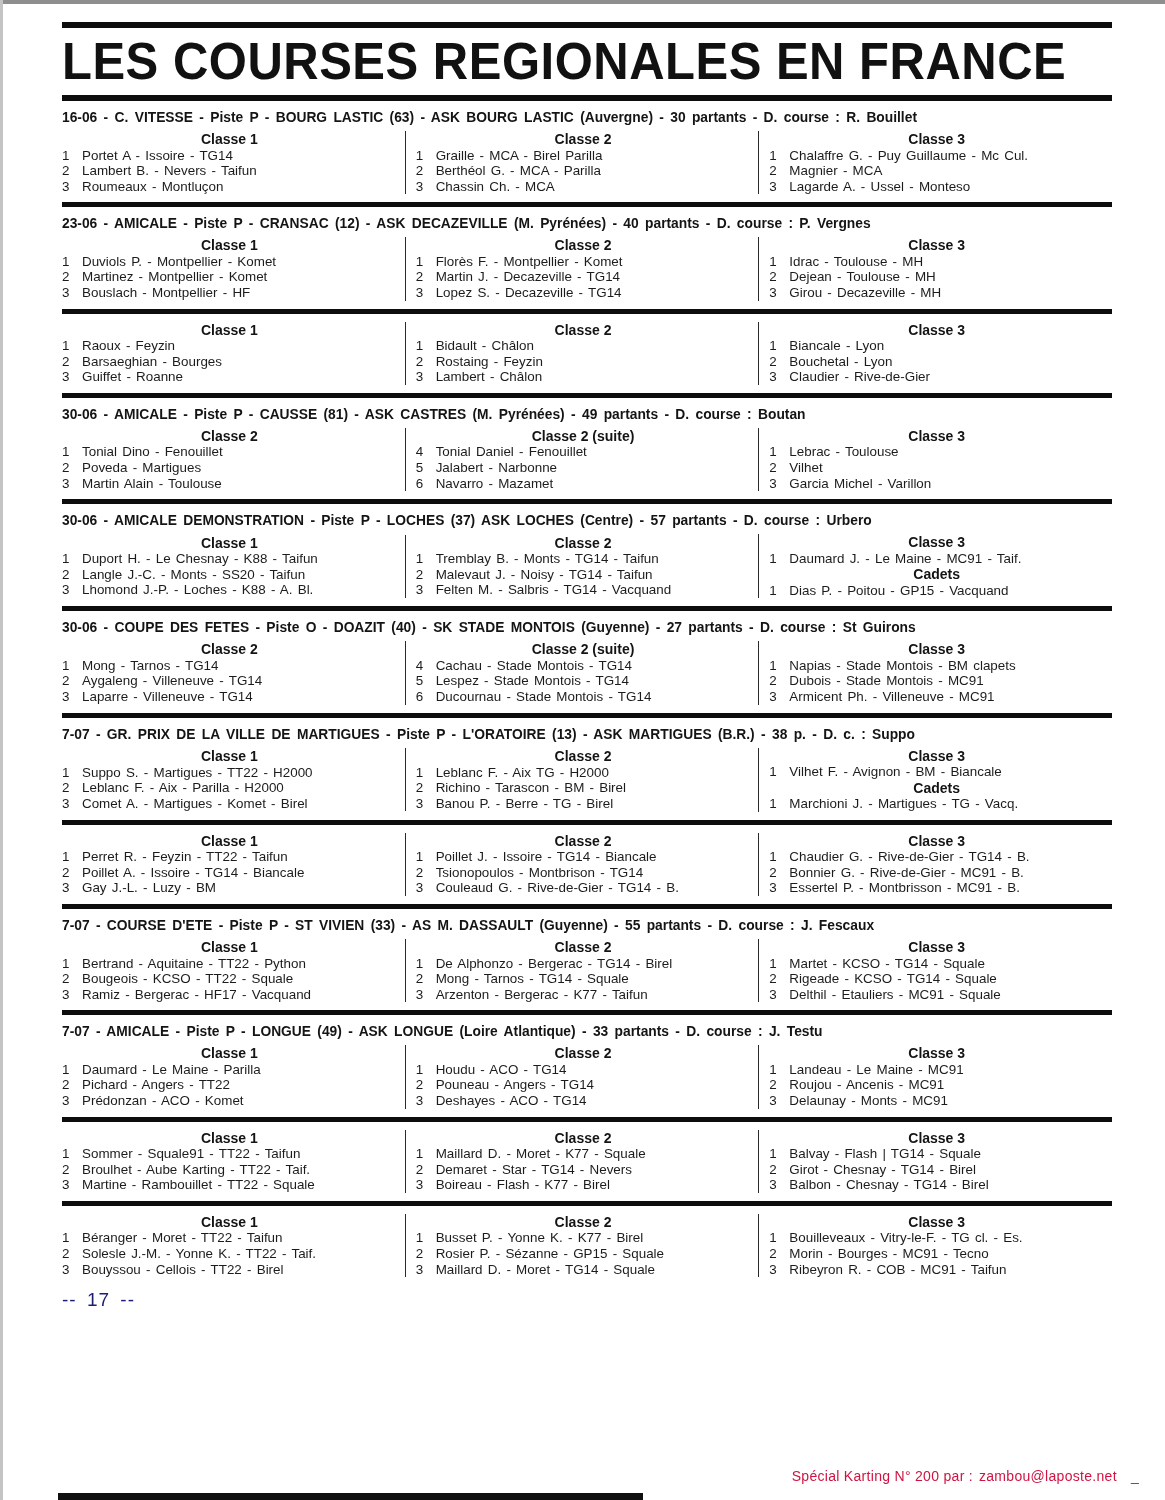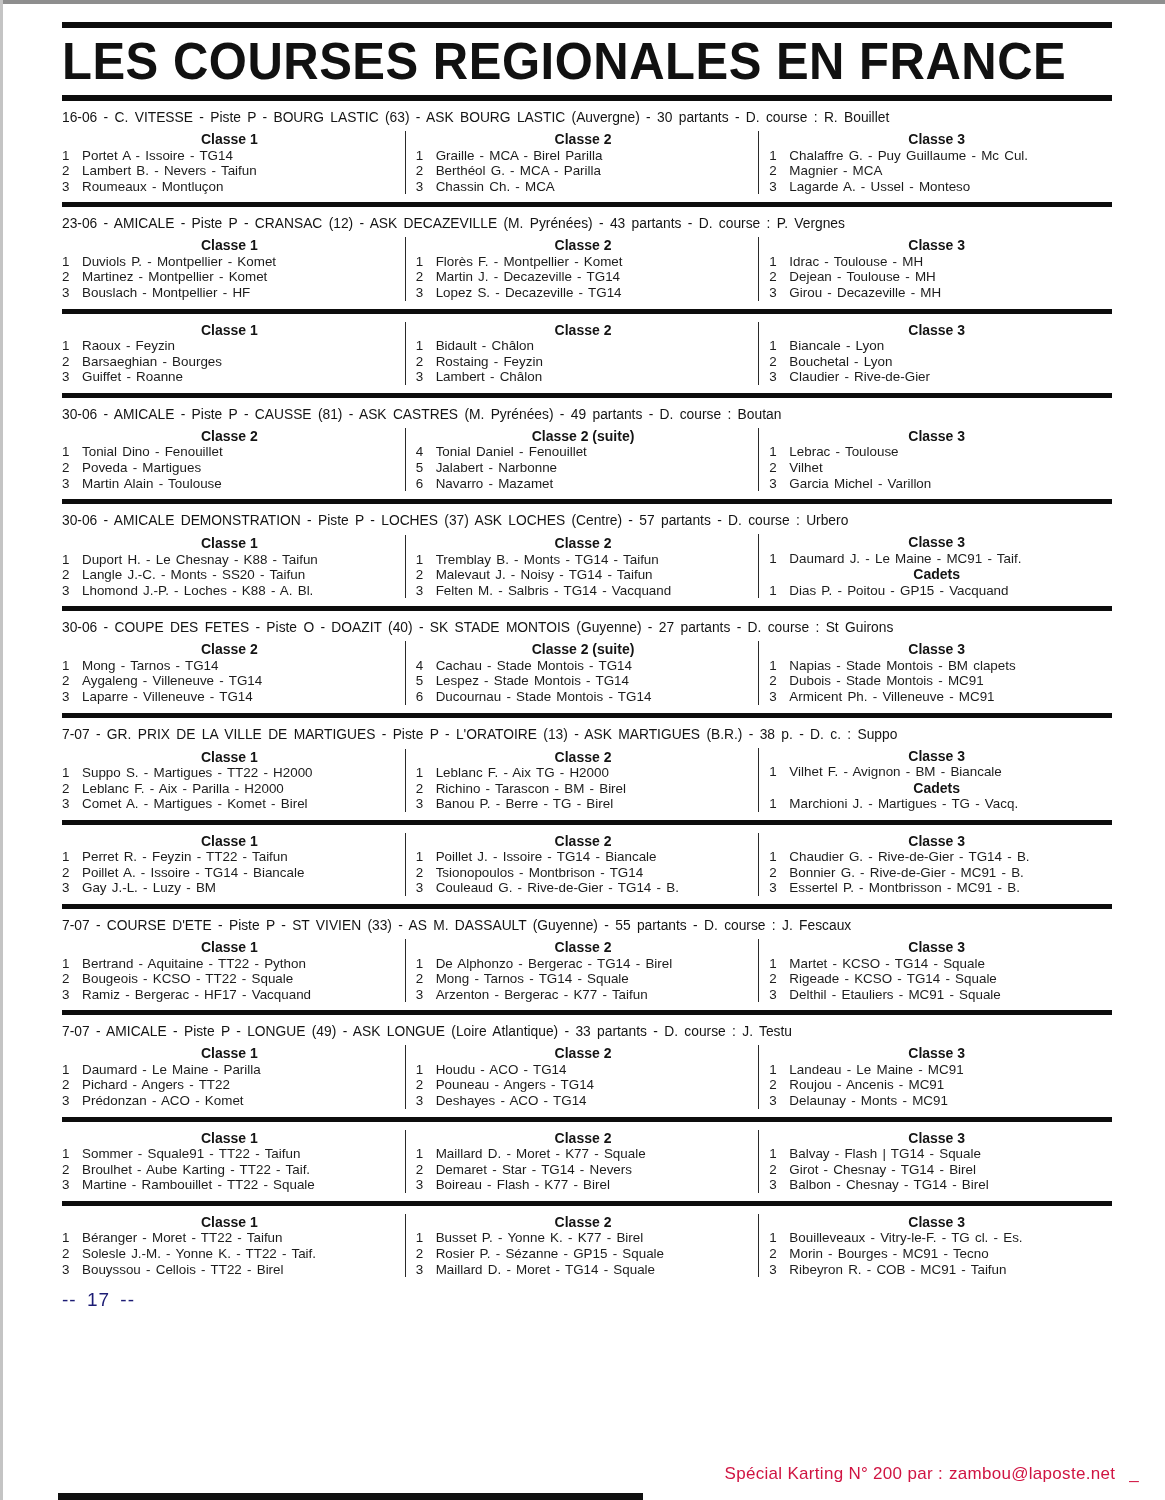--- a/index.html
+++ b/index.html
@@ -12,37 +12,37 @@
   .edge-left{position:absolute;top:0;left:0;width:3px;height:1500px;background:#c4c4c4;}
   .content{position:absolute;left:62px;top:22px;width:1050px;}
   .bar{height:6px;background:#0d0d0d;}
   h1.page-title{
     margin:6px 0 7px 0;font-size:49px;line-height:54px;font-weight:800;
     letter-spacing:0.5px;white-space:nowrap;color:#111;
     transform:scaleY(1.06);transform-origin:left center;
   }
   .sec{margin-top:8px;}
   .sec-header{
-    font-weight:normal;font-size:13.8px;line-height:18px;white-space:nowrap;
+    font-weight:bold;font-size:13.8px;line-height:18px;white-space:nowrap;
     word-spacing:2.5px;margin-bottom:4px;color:#141414;
   }
-  .cols{display:flex;align-items:flex-end;}
+  .cols{display:flex;align-items:center;}
   .col{flex:1 1 0;min-width:0;padding-right:8px;}
   .col + .col{border-left:1.5px solid #2a2a2a;padding-left:10px;}
   .cls-title{text-align:center;font-weight:bold;font-size:14px;line-height:16.5px;color:#141414;}
   .row{display:flex;font-size:13.4px;line-height:15.6px;white-space:nowrap;word-spacing:1.5px;color:#1c1c1c;}
   .row .n{width:13px;flex:none;}
   .row .t{padding-left:7px;}
   .hr{height:5px;background:#0d0d0d;margin-top:8px;}
   .pageno{
     text-align:left;margin-top:12px;font-size:19px;font-weight:normal;
     color:#1c1c74;letter-spacing:1px;word-spacing:4px;
   }
   .footer{
-    position:absolute;right:26px;bottom:16px;font-size:17px;
+    position:absolute;right:26px;bottom:16px;font-size:14px;
     color:#d01442;letter-spacing:0.3px;white-space:nowrap;
   }
   .footer .mail{padding-left:6px;}
   .footer .suffix{padding-left:14px;}
   .bottom-bar{position:absolute;left:58px;bottom:0;width:585px;height:7px;background:#101010;}
 </style>
 </head>
 <body>
 
 <div class="edge-top"></div>
@@ -99,21 +99,21 @@
             </div>
             <div class="row">
               <span class="n">3</span>
               <span class="t">Lagarde A. - Ussel - Monteso</span>
             </div>
           </div>
         </div>
       </div>
       <div class="hr"></div>
       <div class="sec">
-        <div class="sec-header">23-06 - AMICALE - Piste P - CRANSAC (12) - ASK DECAZEVILLE (M. Pyrénées) - 43 partants - D. course : P. Vergnes</div>
+        <div class="sec-header">23-06 - AMICALE - Piste P - CRANSAC (12) - ASK DECAZEVILLE (M. Pyrénées) - 40 partants - D. course : P. Vergnes</div>
         <div class="cols">
           <div class="col">
             <div class="cls-title">Classe 1</div>
             <div class="row">
               <span class="n">1</span>
               <span class="t">Duviols P. - Montpellier - Komet</span>
             </div>
             <div class="row">
               <span class="n">2</span>
               <span class="t">Martinez - Montpellier - Komet</span>

